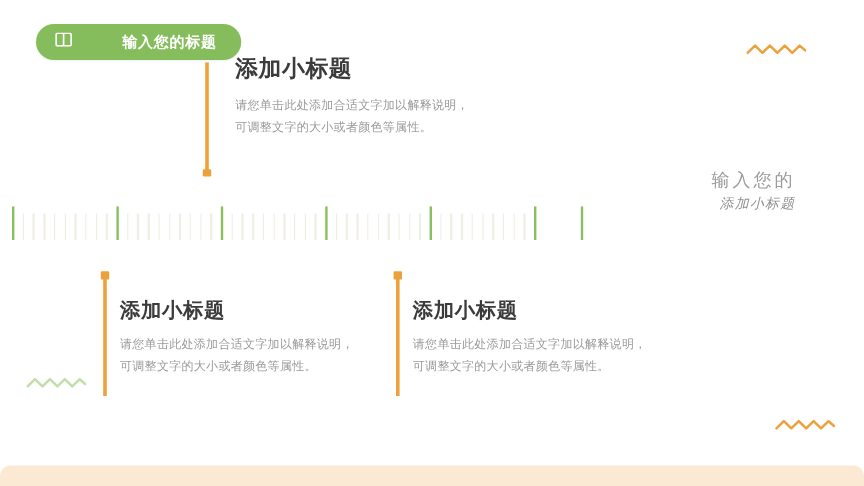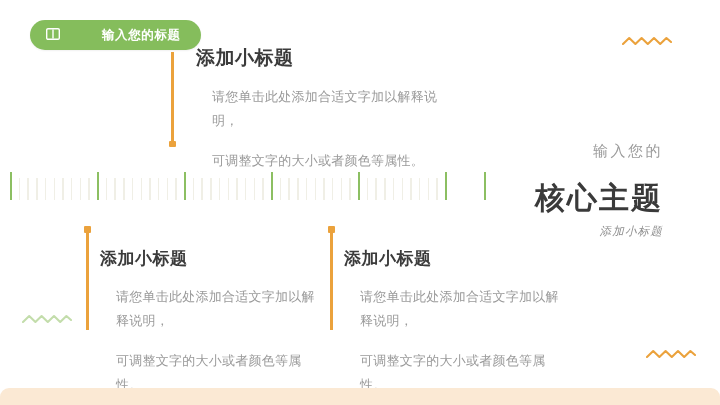--- a/index.html
+++ b/index.html
@@ -42,22 +42,22 @@
   .tb-top{position:absolute;left:196px;top:48px;width:260px;}
   .tb-bl{position:absolute;left:100px;top:250px;width:240px;}
   .tb-br{position:absolute;left:344px;top:250px;width:240px;}
 
   .tb-h{
     font-size:19px;font-weight:bold;color:#3b3b3b;
     letter-spacing:.5px;line-height:1.1;margin:0 0 11px 0;
   }
   .tb-bl .tb-h,.tb-br .tb-h{font-size:17px;margin-bottom:10px;}
   .tb-p{
-    font-size:13px;color:#9a9a9a;line-height:1.85;
-    letter-spacing:.25px;margin:16px;
+    font-size:10px;color:#9a9a9a;line-height:1.85;
+    letter-spacing:.25px;margin:0;
   }
 
   
   .bar{position:absolute;width:2.5px;background:#eba23c;}
   .bar .dot{
     position:absolute;left:-2px;top:-3px;
     width:6.5px;height:6.5px;background:#eba23c;border-radius:1px;
   }
   .bar-bl{left:86px;top:229px;height:101px;}
   .bar-br{left:330px;top:229px;height:101px;}
@@ -68,21 +68,21 @@
     width:478px;height:28px;
   }
   .tick{position:absolute;bottom:0;width:1.6px;background:#f0efe6;}
   .tick.major{width:2.4px;background:#8cbf62;height:28px;}
   .tick.minor{height:22px;}
 
   
   .rt{position:absolute;right:57px;top:142px;text-align:right;}
   .rt-kicker{
     font-size:15px;color:#9b9b9b;letter-spacing:2.5px;
-    line-height:1.2;margin-bottom:20px;
+    line-height:1.2;margin-bottom:4px;
   }
   .rt-main{
     font-size:30px;font-weight:bold;color:#3a3a3a;
     letter-spacing:2px;line-height:1.2;margin-bottom:9px;
   }
   .rt-sub{
     font-size:11.5px;color:#8f8f8f;font-style:italic;
     letter-spacing:1.2px;line-height:1.2;
   }
   .rt-rule{
@@ -175,21 +175,20 @@
       <span class="tick minor" style="left: 400.2px;"></span>
       <span class="tick minor" style="left: 408.9px;"></span>
       <span class="tick minor" style="left: 417.6px;"></span>
       <span class="tick minor" style="left: 426.3px;"></span>
       <span class="tick major" style="left: 435px;"></span>
     </div>
   <div class="rt-rule"></div>
 
   <div class="rt">
     <div class="rt-kicker">输入您的</div>
-    <div class="rt-main">核心主题</div>
     <div class="rt-sub">添加小标题</div>
   </div>
 
   <div class="bar bar-bl">
     <span class="dot"></span>
   </div>
   <div class="tb-bl">
     <div class="tb-h">添加小标题</div>
     <p class="tb-p">请您单击此处添加合适文字加以解释说明，</p>
     <p class="tb-p">可调整文字的大小或者颜色等属性。</p>

